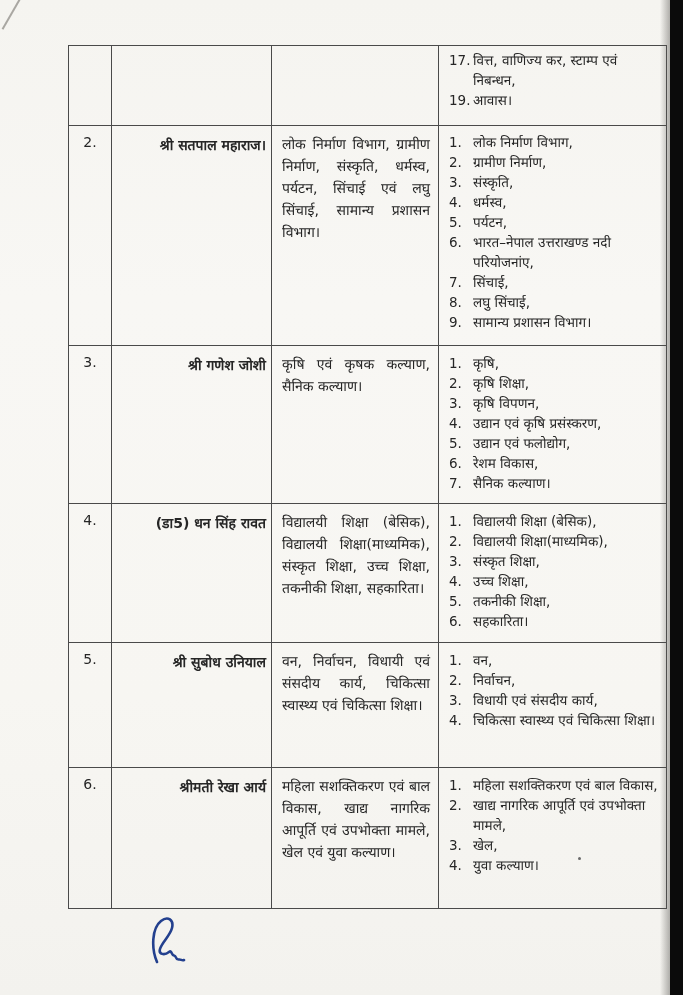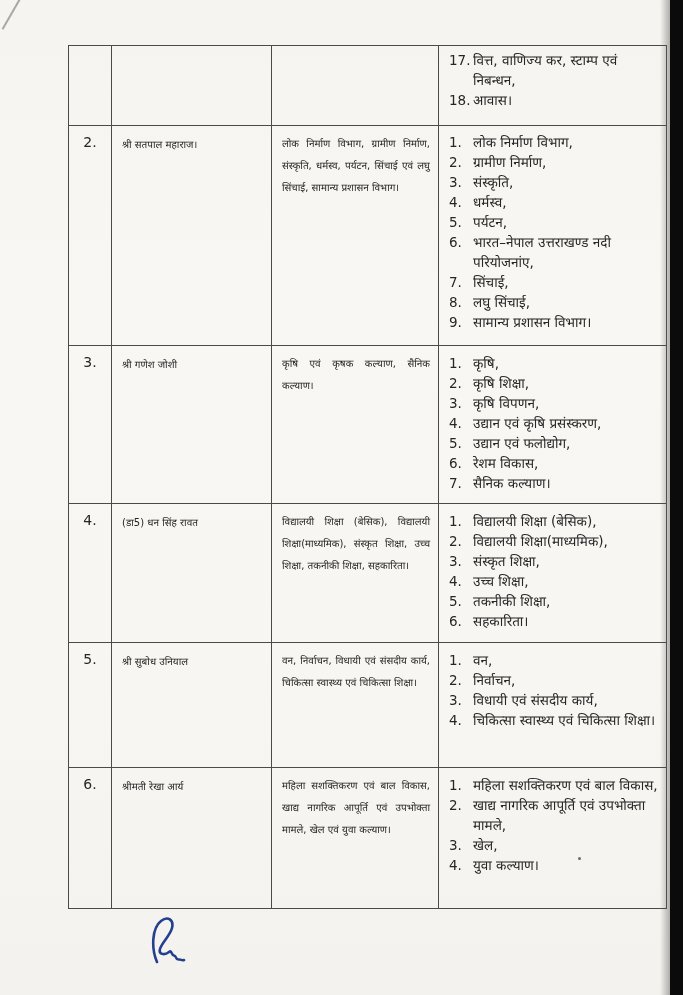--- a/index.html
+++ b/index.html
@@ -24,22 +24,22 @@
   table.doc-table{
     position:absolute;left:68px;top:45px;width:545px;
     border-collapse:collapse;table-layout:fixed;
   }
   .doc-table td{
     border:1px solid #4a4a4a;
     vertical-align:top;
     overflow:hidden;
   }
   .c-serial{width:40px;text-align:center;padding-top:8px;font-size:14px;}
-  .c-name{width:144px;padding:8px 5px 0 10px;font-size:10px;font-weight:400;line-height:22px;}
-  .c-dept{width:148px;padding:7px 8px 0 10px;font-size:10px;line-height:22px;text-align:justify;}
+  .c-name{width:144px;padding:8px 5px 0 10px;font-size:14px;font-weight:700;line-height:22px;text-align:right;}
+  .c-dept{width:148px;padding:7px 8px 0 10px;font-size:14px;line-height:22px;text-align:justify;}
   .c-alloc{width:213px;padding:4px 4px 0 10px;font-size:13.5px;line-height:20px;}
   .alloc-item{display:flex;align-items:flex-start;}
   .alloc-item .num{flex:0 0 24px;}
   .alloc-item .txt{flex:1 1 auto;}
   .signature{position:absolute;left:146px;top:916px;}
   .stray-dot{position:absolute;left:578px;top:857px;width:3px;height:3px;border-radius:50%;background:#6a6a6a;}
 </style>
 </head>
 <body>
 
@@ -50,21 +50,21 @@
       <tr style="height:80px;">
     <td class="c-serial"></td>
     <td class="c-name"></td>
     <td class="c-dept"></td>
     <td class="c-alloc">
       <div class="alloc-item">
         <span class="num">17.</span>
         <span class="txt">वित्त, वाणिज्य कर, स्टाम्प एवं निबन्धन,</span>
       </div>
       <div class="alloc-item">
-        <span class="num">18.</span>
+        <span class="num">19.</span>
         <span class="txt">आवास।</span>
       </div>
     </td>
   </tr>
 
   <tr style="height:220px;">
     <td class="c-serial">2.</td>
     <td class="c-name">श्री सतपाल महाराज।</td>
     <td class="c-dept">लोक निर्माण विभाग, ग्रामीण निर्माण, संस्कृति, धर्मस्व, पर्यटन, सिंचाई एवं लघु सिंचाई, सामान्य प्रशासन विभाग।</td>
     <td class="c-alloc" style="padding-top:6px;">

